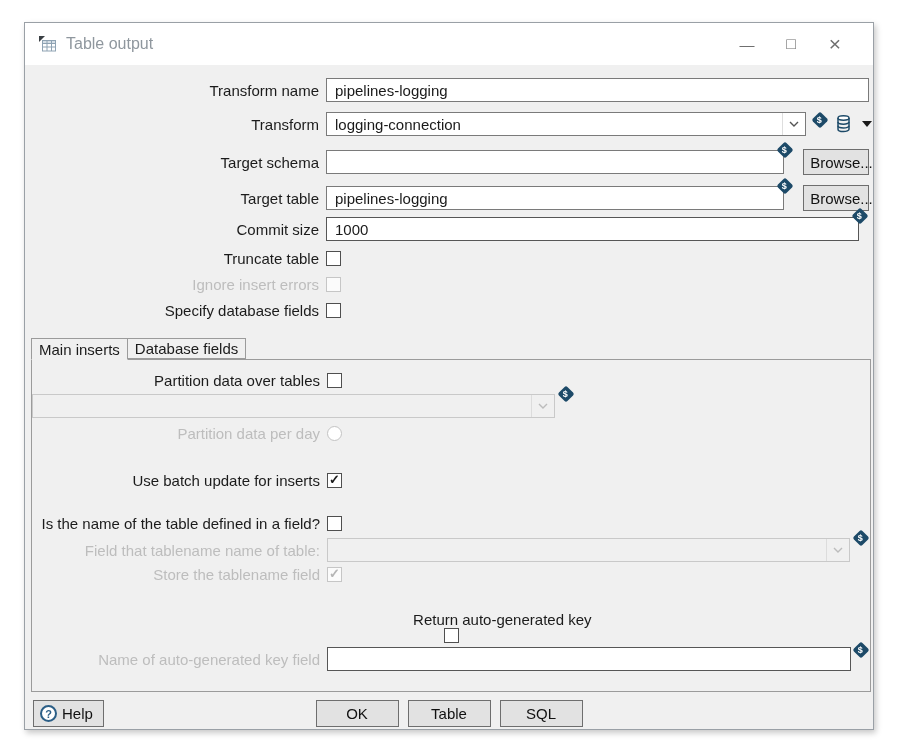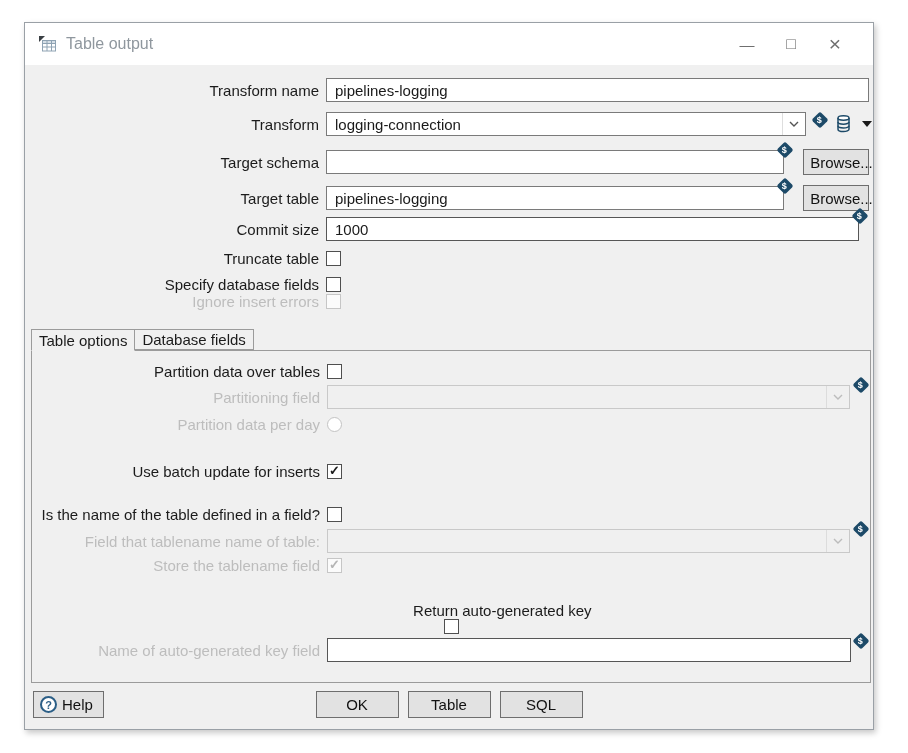--- a/index.html
+++ b/index.html
@@ -185,50 +185,49 @@
       </span>
     </div>
 
     <div class="row" style="margin-bottom:9px;">
       <span class="lbl">Truncate table</span>
       <span class="checkbox">
           <span class="mark"></span>
         </span>
     </div>
 
+    <div class="row" style="margin-bottom:9px;">
+      <span class="lbl dis">Ignore insert errors</span>
+      <span class="checkbox disabled">
+          <span class="mark"></span>
+        </span>
+    </div>
+
     <div class="row">
       <span class="lbl">Specify database fields</span>
       <span class="checkbox">
           <span class="mark"></span>
         </span>
     </div>
 
-    <div class="row" style="margin-bottom:9px;">
-      <span class="lbl dis">Ignore insert errors</span>
-      <span class="checkbox disabled">
-          <span class="mark"></span>
-        </span>
-    </div>
-
     <div class="group">
       <div class="tabbar">
-        <div class="tab active">Table options</div>
+        <div class="tab active">Main inserts</div>
         <div class="tab inactive">Database fields</div>
       </div>
       <div class="pane">
 
         <div class="row" style="margin-bottom:5px;">
           <span class="lbl">Partition data over tables</span>
           <span class="checkbox">
               <span class="mark"></span>
             </span>
         </div>
 
         <div class="row" style="margin-bottom:7px;">
-          <span class="lbl dis">Partitioning field</span>
           <span class="fld">
             <div class="combo disabled w523">
               <span class="val"></span>
               <span class="dd">
                 <svg width="10" height="6" viewBox="0 0 10 6">
                     <polyline points="1,1 5,5 9,1" fill="none" stroke="#bcbcbc" stroke-width="1.4"></polyline>
                   </svg>
               </span>
             </div>
             <span class="dmd abs" style="right:-17px; top:-6px;">

